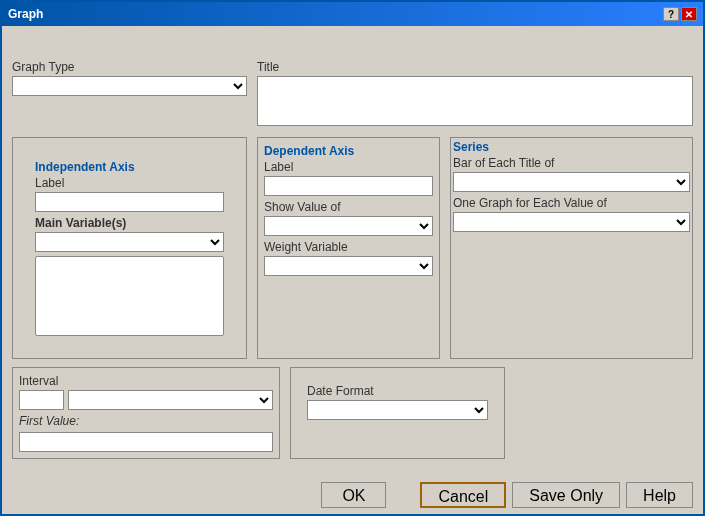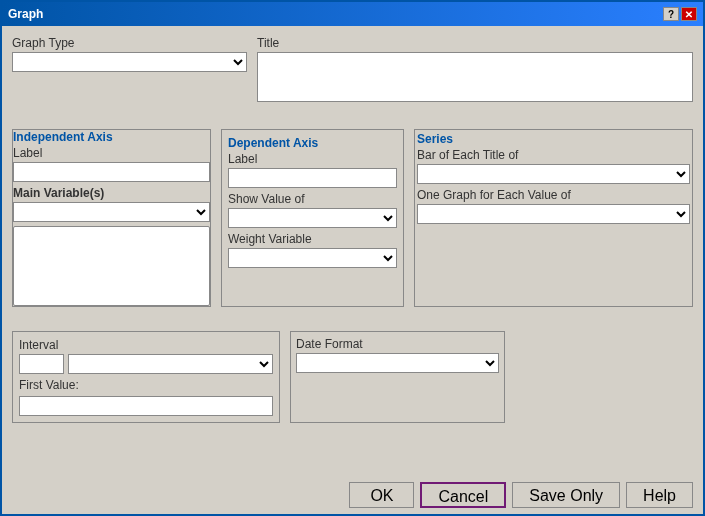--- a/index.html
+++ b/index.html
@@ -66,22 +66,23 @@
     .title-btn-close {
       background: #cc0000;
       color: white;
     }
 
     .content {
       flex: 1;
       padding: 10px;
       display: flex;
       flex-direction: column;
-      gap: 24px;
+      gap: 8px;
       overflow: hidden;
+      margin-top: 24px;
     }
 
     .top-row {
       display: flex;
       gap: 10px;
     }
 
     .graph-type-section {
       width: 235px;
       flex-shrink: 0;
@@ -128,22 +129,22 @@
       border: 1px solid #888;
     }
 
     .middle-row {
       display: flex;
       gap: 10px;
     }
 
     .independent-axis-box {
       border: 1px solid #888;
-      padding: 0;
-      width: 199px;
+      padding: 22px;
+      width: 235px;
       flex-shrink: 0;
     }
 
     .dependent-axis-box {
       border: 1px solid #888;
       padding: 6px;
       width: 183px;
       flex-shrink: 0;
     }
 
@@ -178,21 +179,21 @@
 
     .interval-box {
       border: 1px solid #888;
       padding: 6px;
       width: 268px;
       flex-shrink: 0;
     }
 
     .date-format-box {
       border: 1px solid #888;
-      padding: 5px;
+      padding: 16px;
       width: 215px;
       flex-shrink: 0;
     }
 
     .button-row {
       display: flex;
       justify-content: flex-end;
       align-items: center;
       gap: 6px;
       padding: 6px 10px;
@@ -204,21 +205,22 @@
       font-size: 16px;
       font-family: inherit;
       border: 1px solid #888;
       background: #d4d0c8;
       cursor: pointer;
       min-width: 65px;
       height: 26px;
     }
 
     .btn-default {
-      border: 2px solid #701a75;
+      border: 2px solid #a16207;
+      margin-left: 28px;
     }
 
     .interval-inputs {
       display: flex;
       gap: 4px;
       align-items: center;
     }
 
     .interval-num {
       width: 45px;
@@ -315,21 +317,21 @@
     <div class="bottom-row">
 
       <div class="interval-box">
         <span class="field-label">Interval</span>
         <div class="interval-inputs">
           <input type="text" class="interval-num" style="">
           <select class="interval-type">
             <option value=""></option>
           </select>
         </div>
-        <span class="field-label" style="margin-top:4px;display:block;">First Value:</span>
+        <span class="field-label" style="margin-top:4px;display:block;font-style:italic;">First Value:</span>
         <input type="text" class="first-value-input" style="">
       </div>
 
       <div class="date-format-box">
         <span class="field-label">Date Format</span>
         <select class="full-width-select">
           <option value=""></option>
         </select>
       </div>
 

